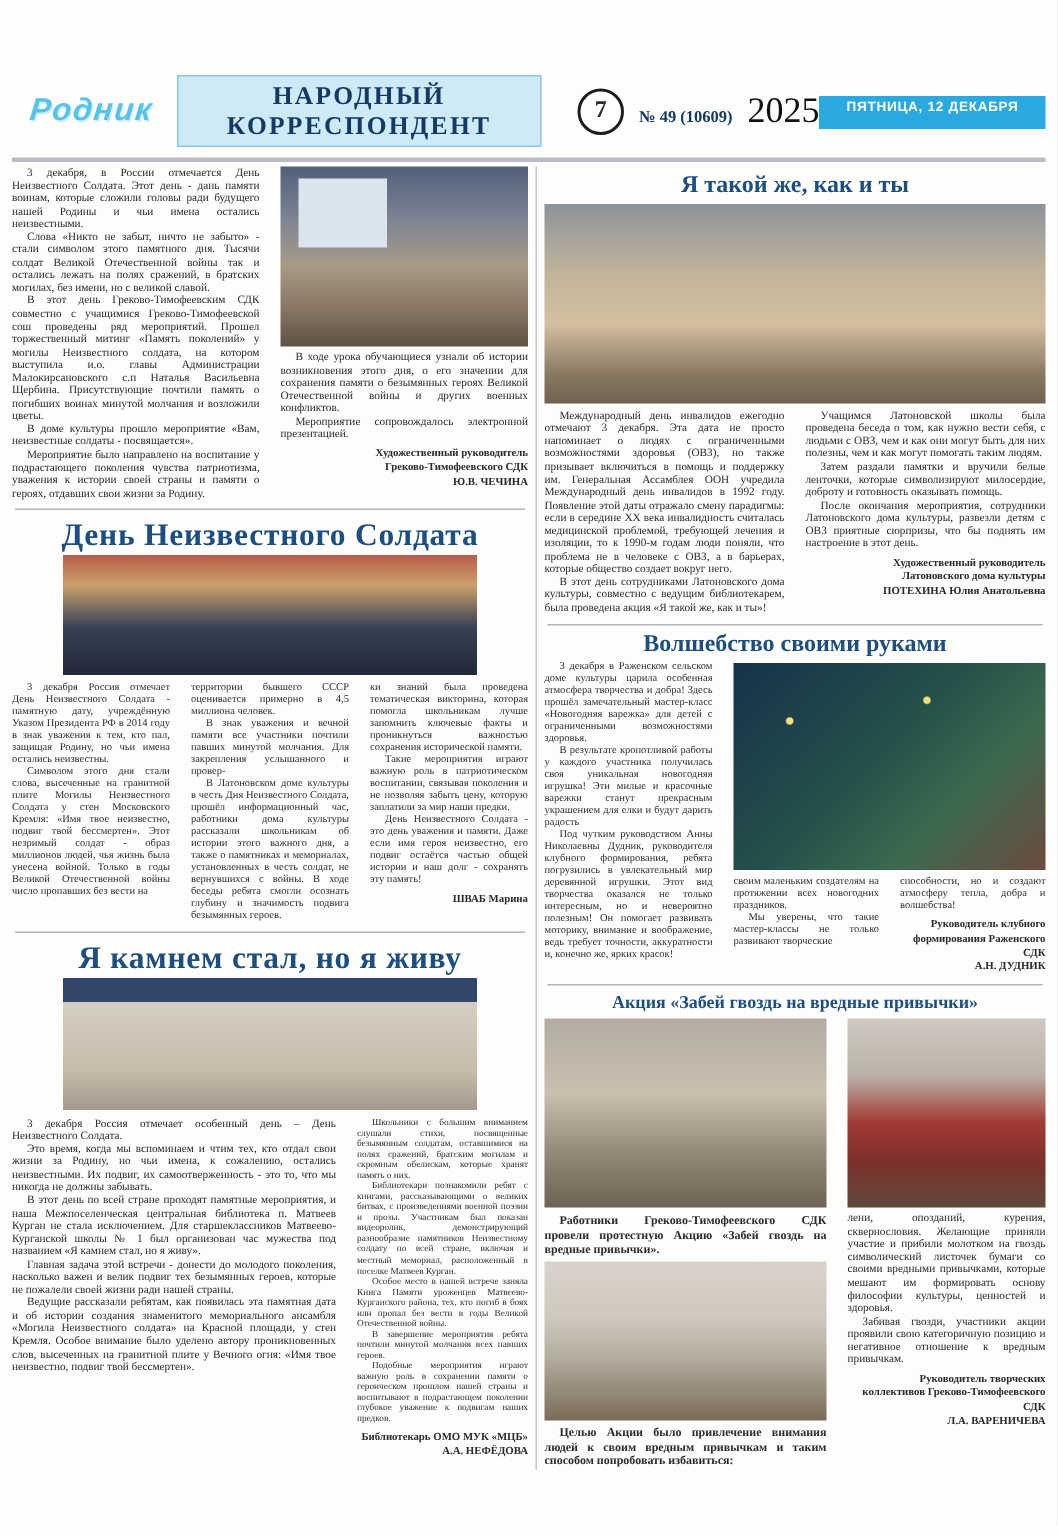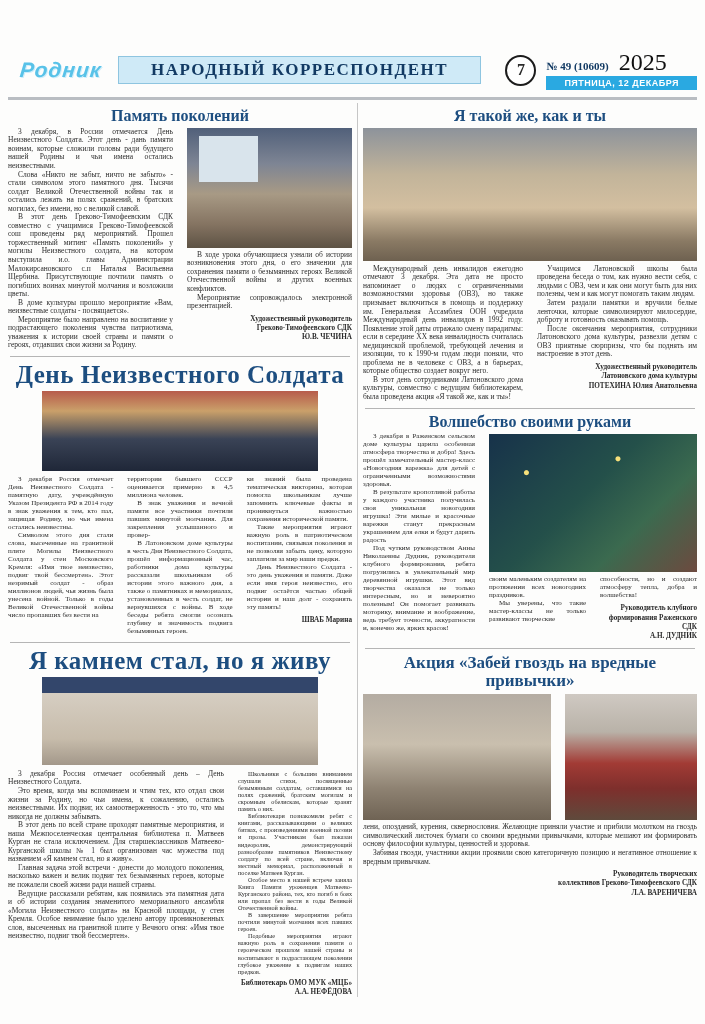--- a/index.html
+++ b/index.html
@@ -2,43 +2,43 @@
 <html><head>
 <meta charset="utf-8">
 <style>
   html,body{margin:0;padding:0;background:#e8e8e8;}
   .page{width:705px;height:1024px;background:#fdfdfc;position:relative;overflow:hidden;
         font-family:"Liberation Serif","DejaVu Serif",serif;color:#2b2b2b;margin:0 auto;}
   
   .header{display:flex;align-items:center;padding:50px 8px 0 20px;}
   .logo{color:#58c2e8;font:italic 700 21px "Liberation Sans",sans-serif;letter-spacing:1px;
         transform:skewX(-6deg);text-shadow:1px 1px 0 #cfeefb;white-space:nowrap;}
-  .masthead{background:#cfeaf7;border:1px solid #8ec5e0;padding:3px 16px;margin-left:16px;
+  .masthead{background:#cfeaf7;border:1px solid #8ec5e0;padding:3px 4px;margin-left:16px;
             width:330px;text-align:center;}
   .masthead span{color:#123a63;font-weight:700;font-size:17px;letter-spacing:1.5px;}
   .pagenum{width:27px;height:27px;border:2px solid #1c1c1c;border-radius:50%;background:#fff;
            display:flex;align-items:center;justify-content:center;font-weight:700;font-size:16px;
            margin-left:24px;flex:0 0 auto;}
-  .issue-block{margin-left:10px;display:flex;flex-direction:column;}
+  .issue-block{margin-left:10px;display:flex;flex-direction:row;}
   .issue-top{display:flex;align-items:baseline;gap:10px;}
   .issue-no{color:#123a63;font-weight:700;font-size:11px;white-space:nowrap;}
   .year{font-size:24px;color:#101010;line-height:1;text-align:center;}
   .date-bar{background:#2aa9e1;color:#fff;font:700 9px "Liberation Sans",sans-serif;
             padding:2px 18px;margin-top:2px;text-align:center;letter-spacing:.5px;white-space:nowrap;}
   .header-rule{height:3px;background:#b9bdc2;margin:7px 8px 3px 8px;}
   
   .content{display:flex;padding:0 8px;gap:5px;}
   .half{min-width:0;}
   .half.left{flex:0 0 344px;}
   .vdivider{width:1px;background:#c6c6c6;}
   .half.right{flex:1;}
   .headline{color:#1d4e80;text-align:center;font-weight:700;margin:5px 0 3px;line-height:1.05;}
   .h-md{font-size:16px;}
-  .h-lg{font-size:25px;letter-spacing:.5px;}
-  .h-sm{font-size:17px;}
+  .h-lg{font-size:21px;letter-spacing:.5px;}
+  .h-sm{font-size:12px;}
   .cols{display:flex;gap:14px;}
   .col{min-width:0;flex:1;}
   p.para{margin:0;text-indent:10px;text-align:justify;font-size:7.5px;line-height:1.14;}
   p.cont{text-indent:0;}
   .small p.para{font-size:6.2px;}
   .narrow p.para{font-size:7px;}
   .byline{font-weight:700;font-size:7.2px;line-height:1.3;margin-top:4px;}
   .byline.center{text-align:right;}
   .byline.right{text-align:right;}
   p.lead{margin:1px 0;font-weight:700;font-size:8px;line-height:1.2;text-align:justify;text-indent:10px;}
@@ -84,21 +84,20 @@
       <div class="date-bar">ПЯТНИЦА, 12 ДЕКАБРЯ</div>
     </div>
   </div>
   <div class="header-rule"></div>
 
   <div class="content">
 
     <section class="half left">
 
       <article>
-        <h2 class="headline h-md">Память поколений</h2>
         <div class="cols">
           <div class="col">
             <p class="para">3 декабря, в России отмечается День Неизвестного Солдата. Этот день - дань памяти воинам, которые сложили головы ради будущего нашей Родины и чьи имена остались неизвестными.</p>
             <p class="para">Слова «Никто не забыт, ничто не забыто» - стали символом этого памятного дня. Тысячи солдат Великой Отечественной войны так и остались лежать на полях сражений, в братских могилах, без имени, но с великой славой.</p>
             <p class="para">В этот день Греково-Тимофеевским СДК совместно с учащимися Греково-Тимофеевской сош проведены ряд мероприятий. Прошел торжественный митинг «Память поколений» у могилы Неизвестного солдата, на котором выступила и.о. главы Администрации Малокирсановского с.п Наталья Васильевна Щербина. Присутствующие почтили память о погибших воинах минутой молчания и возложили цветы.</p>
             <p class="para">В доме культуры прошло мероприятие «Вам, неизвестные солдаты - посвящается».</p>
             <p class="para">Мероприятие было направлено на воспитание у подрастающего поколения чувства патриотизма, уважения к истории своей страны и памяти о героях, отдавших свои жизни за Родину.</p>
           </div>
           <div class="col">
             <div class="photo ph-a1"></div>
@@ -228,20 +227,25 @@
         <h2 class="headline h-sm">Акция «Забей гвоздь на вредные привычки»</h2>
         <div class="cols">
           <div class="col" style="flex:0 0 188px;">
             <div class="photo ph-a6a"></div>
           </div>
           <div class="col">
             <div class="photo ph-a6b"></div>
           </div>
         </div>
         <div class="cols">
+          <div class="col" style="flex:0 0 188px;">
+            <p class="lead">Работники Греково-Тимофеевского СДК провели протестную Акцию «Забей гвоздь на вредные привычки».</p>
+            <div class="photo ph-a6c"></div>
+            <p class="lead">Целью Акции было привлечение внимания людей к своим вредным привычкам и таким способом попробовать избавиться:</p>
+          </div>
           <div class="col">
             <p class="para cont">лени, опозданий, курения, сквернословия. Желающие приняли участие и прибили молотком на гвоздь символический листочек бумаги со своими вредными привычками, которые мешают им формировать основу философии культуры, ценностей и здоровья.</p>
             <p class="para">Забивая гвозди, участники акции проявили свою категоричную позицию и негативное отношение к вредным привычкам.</p>
             <div class="byline right">
               <div>Руководитель творческих</div>
               <div>коллективов Греково-Тимофеевского СДК</div>
               <div>Л.А. ВАРЕНИЧЕВА</div>
             </div>
           </div>
         </div>

